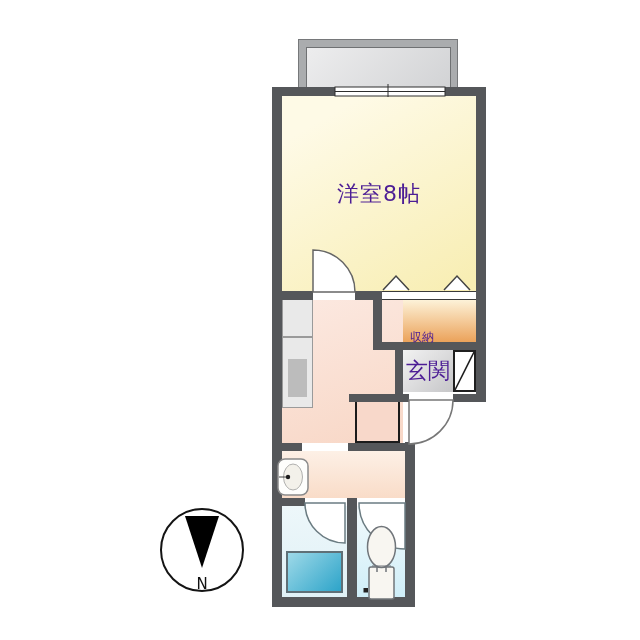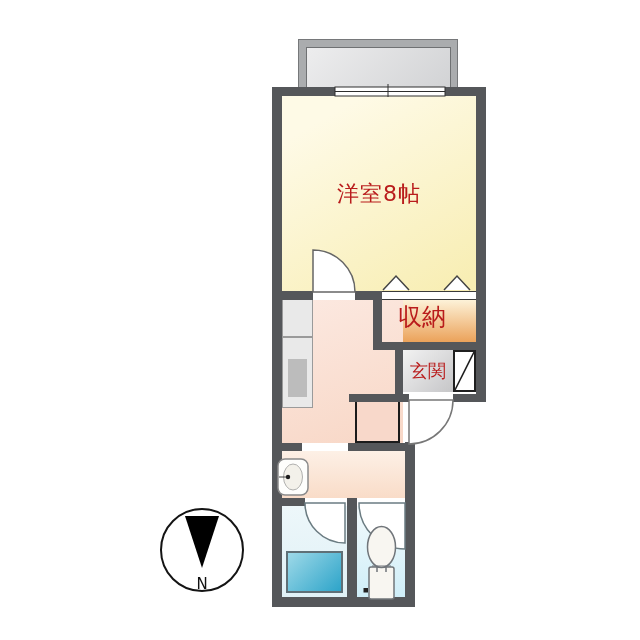--- a/index.html
+++ b/index.html
@@ -1,20 +1,20 @@
 <!DOCTYPE html>
 <html><head>
 <meta charset="utf-8">
 <style>
   html,body{margin:0;padding:0;background:#fff;}
   #stage{position:relative;width:640px;height:640px;background:#ffffff;overflow:hidden;
          font-family:"DejaVu Sans","Liberation Sans",sans-serif;}
   .abs{position:absolute;}
   .room-label{display:flex;align-items:center;justify-content:center;
-              color:#b91c1c;pointer-events:none;border-radius:20px;}
+              color:#4c1d95;pointer-events:none;border-radius:20px;}
   
   .balcony-outer{left:298px;top:39px;width:160px;height:52px;background:#aaacae;border:1px solid #76787a;box-sizing:border-box;}
   .balcony-inner{left:306px;top:47px;width:145px;height:41px;background:linear-gradient(135deg,#ededee,#d2d3d5);border:1px solid #6f7173;box-sizing:border-box;}
   .western-room{left:282px;top:96px;width:194px;height:195px;background:linear-gradient(150deg,#fefae6 15%,#f8eeb4 95%);}
   .closet-strip{left:382px;top:291px;width:94px;height:9px;background:#fff;border-top:1px solid #3a3a3a;border-bottom:1px solid #3a3a3a;box-sizing:border-box;}
   .closet{left:382px;top:300px;width:94px;height:42px;background:linear-gradient(180deg,#fdf2d8,#eba25a);}
   .hall{left:282px;top:300px;width:121px;height:143px;background:linear-gradient(160deg,#fce9e1,#f8d7c6);}
   .genkan{left:403px;top:350px;width:50px;height:42px;background:linear-gradient(135deg,#f2f2f2,#c6c6c8);}
   .genkan-panel{left:453px;top:350px;width:23px;height:42px;background:#fff;border:2px solid #1f1f1f;box-sizing:border-box;}
   .laundry{left:355px;top:398px;width:45px;height:45px;background:#f8d8ca;border:2px solid #1b1b1b;box-sizing:border-box;}
@@ -40,22 +40,22 @@
   .w11{left:272px;top:443px;width:30px;height:8px;}
   .w12{left:348px;top:443px;width:67px;height:8px;}
   .w13{left:405px;top:442px;width:10px;height:165px;}
   .w14{left:272px;top:498px;width:33px;height:8px;}
   .w15{left:347px;top:498px;width:10px;height:109px;}
   .w16{left:272px;top:597px;width:143px;height:10px;}
   
   #symbols{left:0;top:0;width:640px;height:640px;pointer-events:none;}
   
   .lbl-western{left:282px;top:96px;width:194px;height:195px;font-size:22px;letter-spacing:1px;}
-  .lbl-closet{left:382px;top:296px;width:80px;height:42px;font-size:24px;}
-  .lbl-genkan{left:403px;top:350px;width:50px;height:42px;font-size:18px;}
+  .lbl-closet{left:382px;top:316px;width:80px;height:42px;font-size:12px;}
+  .lbl-genkan{left:403px;top:350px;width:50px;height:42px;font-size:22px;}
   .lbl-laundry{left:355px;top:398px;width:45px;height:45px;font-size:14px;}
 </style>
 </head>
 <body>
 
 <div id="stage">
 
   <div class="abs balcony-outer"></div>
   <div class="abs balcony-inner"></div>
 

